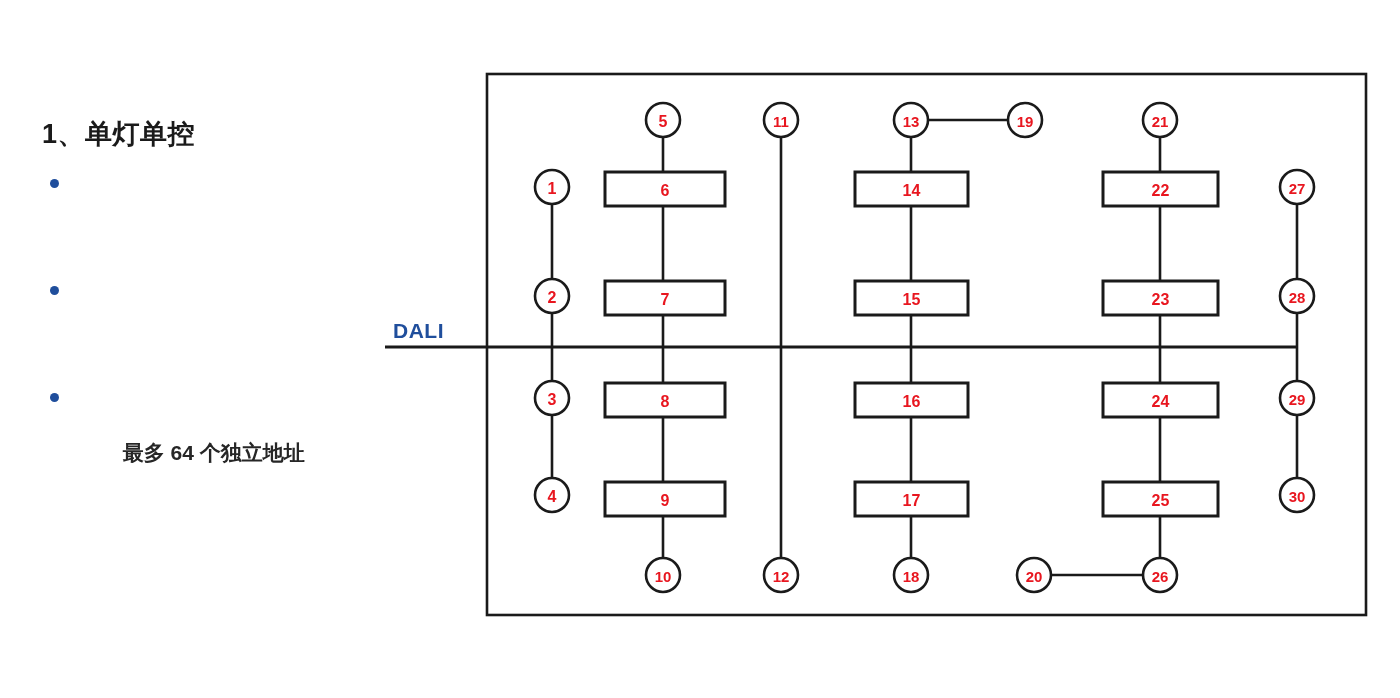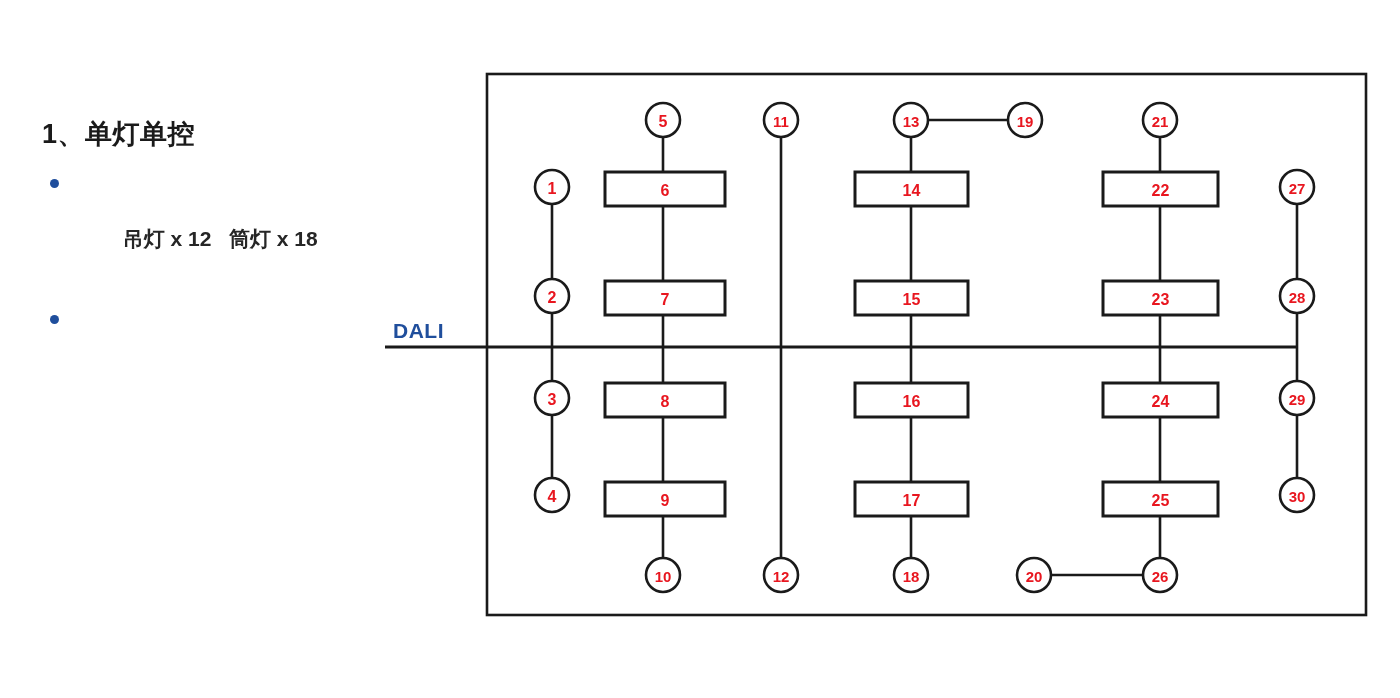--- a/index.html
+++ b/index.html
@@ -112,24 +112,27 @@
 </head>
 <body>
 
 <div id="root">
 
   <div class="text-panel">
     <div class="panel-title">1、单灯单控</div>
     <ul class="bullet-list">
       <li class="bullet-item">
         <span class="bullet-dot"></span>
-        <span>吊灯 x 12   筒灯 x 18</span>
       </li>
       <li class="bullet-item">
         <span class="bullet-dot"></span>
+      </li>
+      <li class="bullet-item">
+        <span class="bullet-dot"></span>
+        <span>最多 64 个独立地址</span>
       </li>
     </ul>
   </div>
 
   <svg class="diagram-svg" width="1400" height="698" viewBox="0 0 1400 698">
 
     <rect id="enclosure-rect" class="enclosure" x="487" y="74" width="879" height="541"></rect>
 
     <g id="wire-layer">
         <line class="wire" x1="552" y1="204" x2="552" y2="279"></line>

